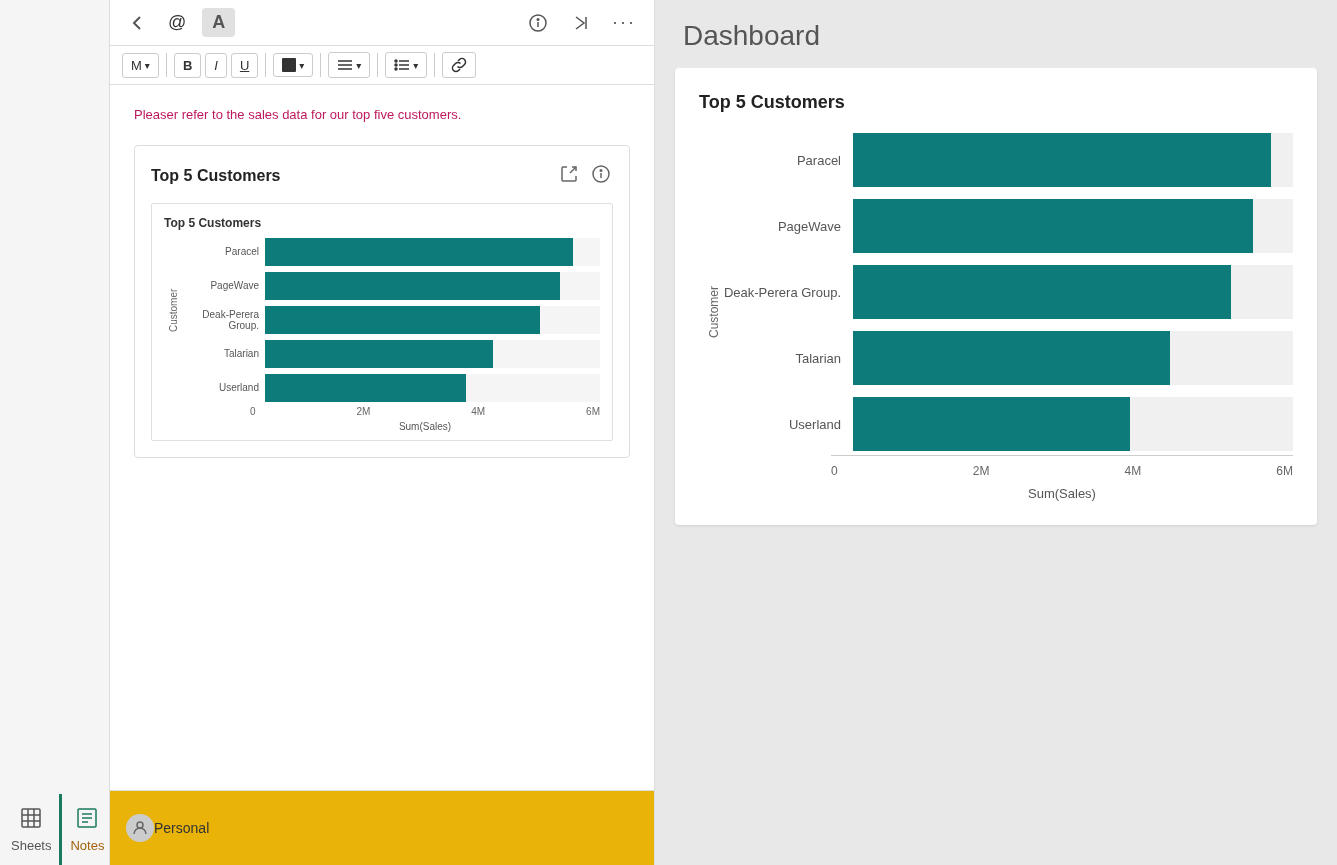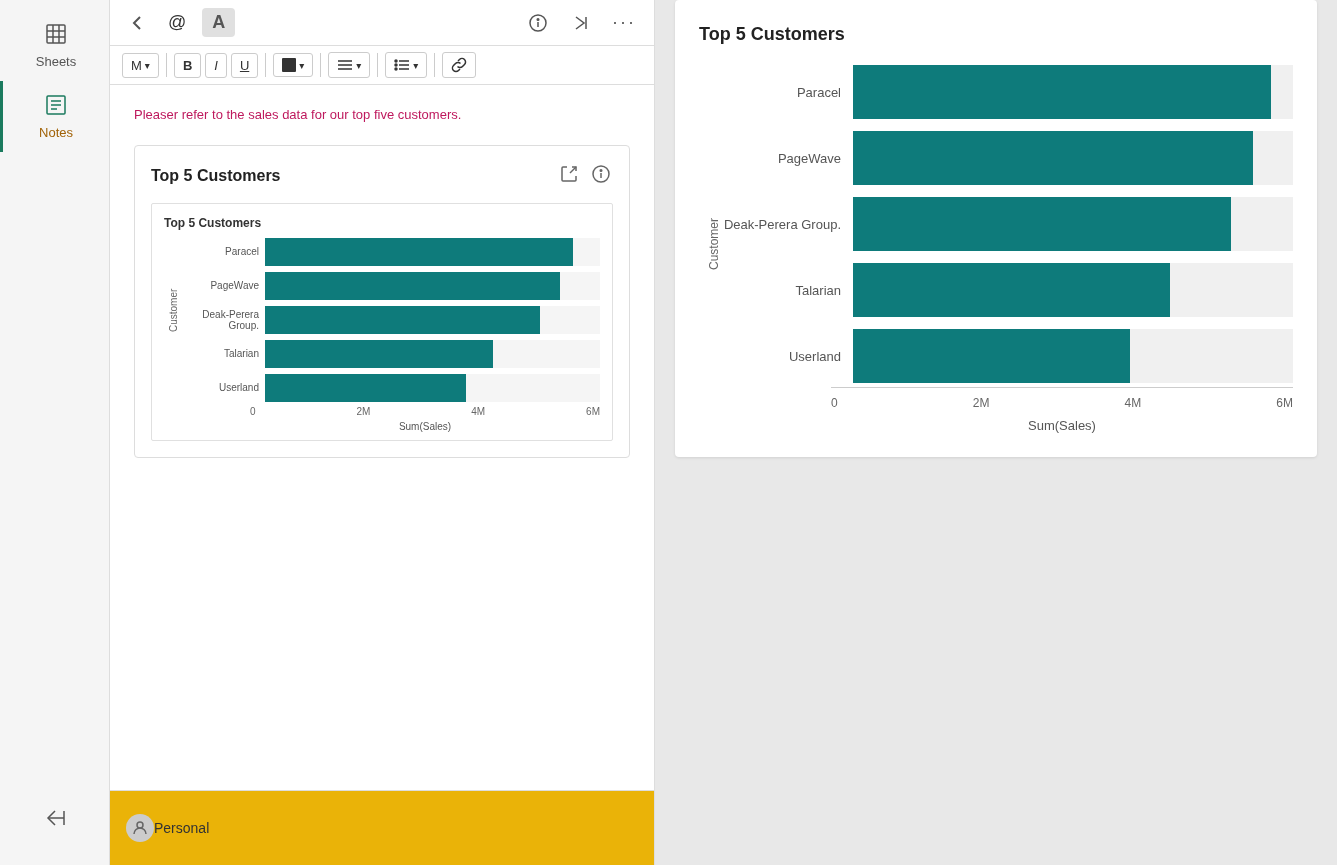--- a/index.html
+++ b/index.html
@@ -4,21 +4,20 @@
   <style>
     * { box-sizing: border-box; margin: 0; padding: 0; }
     body { font-family: -apple-system, BlinkMacSystemFont, 'Segoe UI', sans-serif; background: #f0f0f0; display: flex; width: 1337px; height: 865px; overflow: hidden; }
 
     
     .sidebar {
       width: 110px;
       background: #f5f5f5;
       border-right: 1px solid #ddd;
       display: flex;
-      flex-direction: column;
       align-items: flex-end;
       padding-top: 10px;
       flex-shrink: 0;
     }
     .sidebar-item {
       display: flex;
       flex-direction: column;
       align-items: center;
       padding: 12px 8px;
       cursor: pointer;
@@ -569,20 +568,23 @@
       <svg width="16" height="16" viewBox="0 0 16 16" fill="none" stroke="#666" stroke-width="1.5">
         <circle cx="8" cy="5" r="3"></circle>
         <path d="M2 14c0-3.3 2.7-6 6-6s6 2.7 6 6"></path>
       </svg>
     </div>
     <span class="footer-label">Personal</span>
   </div>
 </section>
 
 <section class="dashboard-panel">
+  <div class="dashboard-header">
+    <h1 class="dashboard-title">Dashboard</h1>
+  </div>
   <div class="dashboard-content">
     <div class="dashboard-card">
       <div class="dashboard-card-title">Top 5 Customers</div>
       <div class="large-chart">
         <div class="large-chart-area">
           <div class="large-chart-y-label">Customer</div>
           <div class="large-chart-bars" id="large-bars">
               <div class="large-bar-row">
       <div class="large-bar-label">Paracel</div>
       <div class="large-bar-track">

